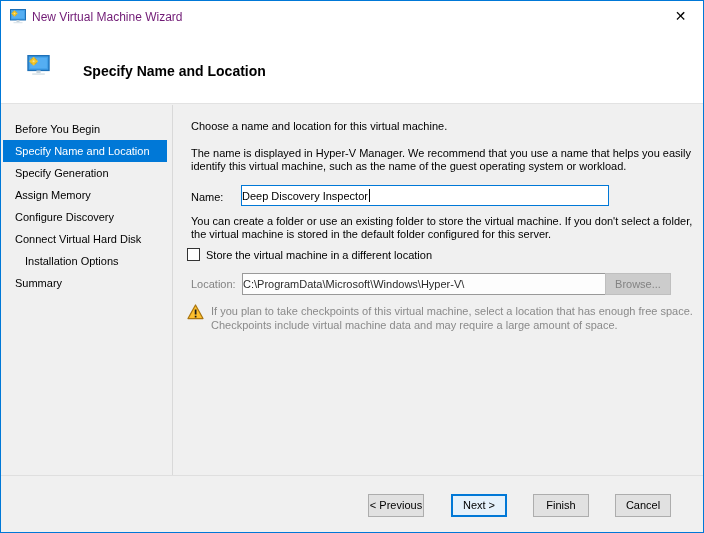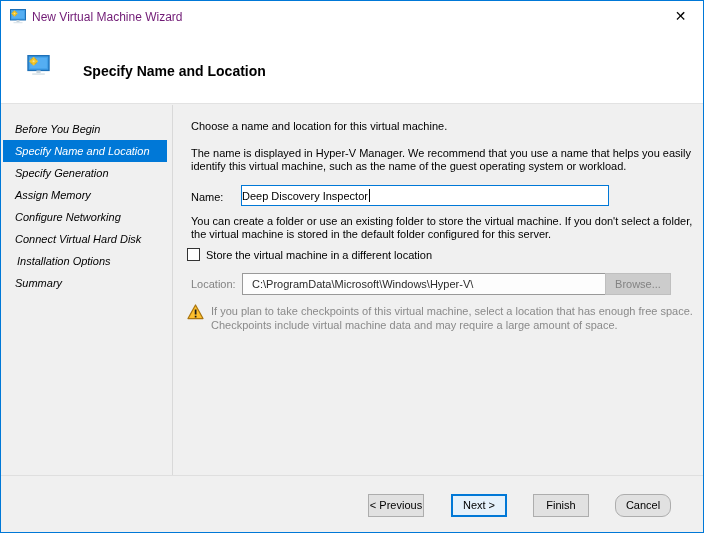--- a/index.html
+++ b/index.html
@@ -12,47 +12,47 @@
   }
   
   .top-zone { position:absolute; left:0; top:0; width:702px; height:103px; background:#ffffff; border-bottom:1px solid #e2e2e2; }
   .titlebar { position:absolute; left:0; top:0; width:702px; height:31px; background:#ffffff; }
   .titlebar .app-ico { position:absolute; left:9px; top:8px; }
   .titlebar .title-text { position:absolute; left:31px; top:9px; font-size:12px; color:#701a75; white-space:nowrap; }
   .close-btn { position:absolute; right:0; top:0; width:45px; height:30px; display:flex; align-items:center; justify-content:center; font-size:14px; color:#000; cursor:default; }
   .wiz-header-ico { position:absolute; left:26px; top:54px; }
   .wiz-title { position:absolute; left:82px; top:62px; font-size:14px; font-weight:bold; color:#000; white-space:nowrap; }
   
-  .sidebar { position:absolute; left:0; top:104px; width:172px; height:370px; border-right:1px solid #d9d9d9; padding-top:13px;font-style:italic; }
+  .sidebar { position:absolute; left:0; top:104px; width:172px; height:370px; border-right:1px solid #d9d9d9; padding-top:13px; }
   .side-item { height:22px; line-height:22px; padding-left:14px; white-space:nowrap; color:#000; }
-  .side-item.indent { padding-left:16px; }
+  .side-item.indent { padding-left:24px; }
   .side-item.selected { background:#0078d7; color:#ffffff; margin:0 5px 0 2px; padding-left:12px; }
   
   .txt { position:absolute; line-height:13px; color:#000; }
   .gray { color:#838383; }
   .intro      { left:190px; top:119px; width:510px; }
   .help1      { left:190px; top:146px; width:508px; }
   .name-label { left:190px; top:190px; }
   .name-box   { position:absolute; left:240px; top:184px; width:368px; height:21px; background:#fff; border:1px solid #0078d7; display:flex; align-items:center; padding-left:0; }
   .caret { display:inline-block; width:1px; height:13px; background:#000; margin-left:1px; }
   .help2      { left:190px; top:214px; width:516px; }
   .check-row  { position:absolute; left:186px; top:247px; display:flex; align-items:center; }
   .checkbox   { width:13px; height:13px; background:#fff; border:1px solid #333; margin-right:6px; }
   .loc-label  { left:190px; top:277px; }
-  .loc-box    { position:absolute; left:241px; top:272px; width:367px; height:22px; background:#fdfdfd; border:1px solid #999; display:flex; align-items:center; padding-left:9px; color:#2b2b2b; }
+  .loc-box    { position:absolute; left:241px; top:272px; width:367px; height:22px; background:#fdfdfd; border:1px solid #999; display:flex; align-items:center; padding-left:0; color:#2b2b2b; }
   .browse-btn { position:absolute; left:604px; top:272px; width:66px; height:22px; background:#cccccc; border:1px solid #bfbfbf; color:#838383; font-size:11px; text-align:center; line-height:20px; }
   .warn-ico   { position:absolute; left:186px; top:303px; }
   .warn-text  { left:210px; top:303px; width:486px; line-height:14px; color:#8a8a8a; }
   
   .btn-sep { position:absolute; left:0; top:474px; width:702px; border-top:1px solid #dfdfdf; }
   .btn { position:absolute; top:493px; width:56px; height:23px; background:#e1e1e1; border:1px solid #adadad; font-family:"Liberation Sans", sans-serif; font-size:11px; color:#000; text-align:center; line-height:21px; }
   .btn.prev   { left:367px; }
   .btn.next   { left:450px; background:#e5f1fb; border:1px solid #0078d7; box-shadow: inset 0 0 0 1px #0078d7; }
   .btn.finish { left:532px; }
-  .btn.cancel { left:614px;border-radius:9px; }
+  .btn.cancel { left:614px; }
 </style>
 </head>
 <body>
 
 <div class="window">
 
   <div class="top-zone">
     <div class="titlebar">
       <span class="app-ico">
         <svg width="16" height="15" viewBox="0 0 32 30">
@@ -88,21 +88,21 @@
       </svg>
     </span>
     <span class="wiz-title">Specify Name and Location</span>
   </div>
 
   <div class="sidebar">
     <div class="side-item">Before You Begin</div>
     <div class="side-item selected">Specify Name and Location</div>
     <div class="side-item">Specify Generation</div>
     <div class="side-item">Assign Memory</div>
-    <div class="side-item">Configure Networking</div>
+    <div class="side-item">Configure Discovery</div>
     <div class="side-item">Connect Virtual Hard Disk</div>
     <div class="side-item indent">Installation Options</div>
     <div class="side-item">Summary</div>
   </div>
 
   <div class="txt help1">The name is displayed in Hyper-V Manager. We recommend that you use a name that helps you easily identify this virtual machine, such as the name of the guest operating system or workload.</div>
   <div class="txt intro">Choose a name and location for this virtual machine.</div>
 
   <div class="txt name-label">Name:</div>
   <div class="name-box">

